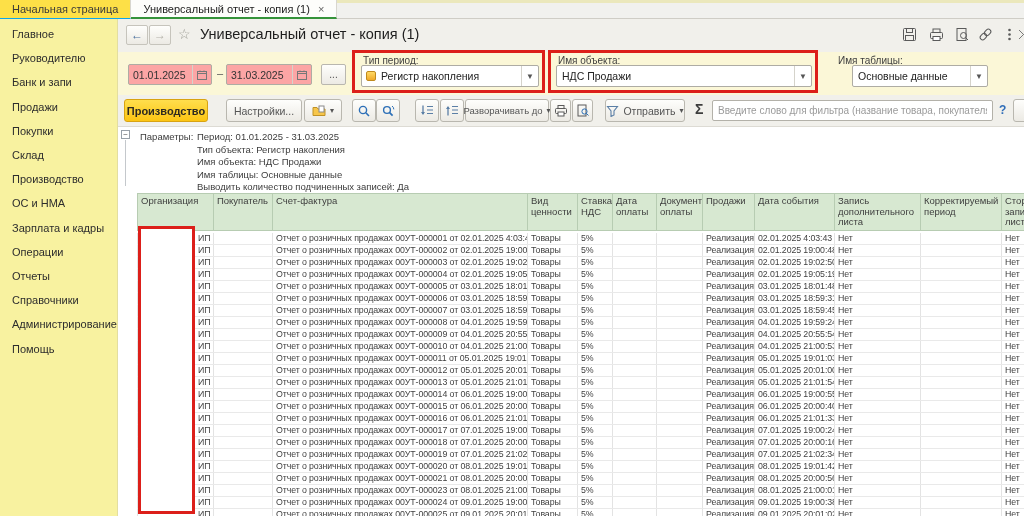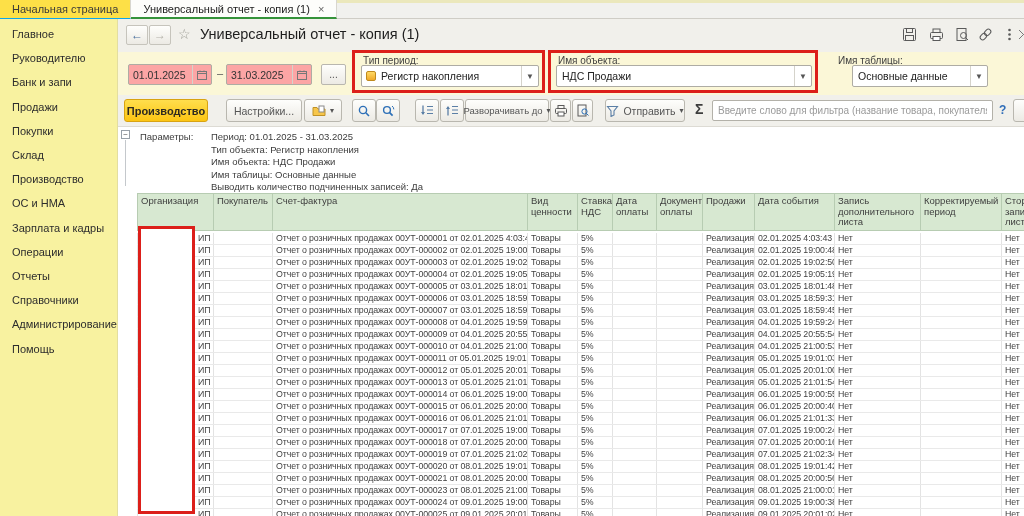--- a/index.html
+++ b/index.html
@@ -68,21 +68,21 @@
   .filter-input::placeholder { color:#9a9a9a; }
   .help-q { position:absolute; top:8px; font-size:12px; font-weight:bold; color:#2f6db8; cursor:pointer; }
 
   
   .report { position:absolute; left:0; top:108px; width:100%; height:389px; background:#fff; overflow:hidden; }
   .collapse-box { position:absolute; left:3px; top:3px; width:9px; height:9px; border:1px solid #98a0a8;
                   background:#fff; font-size:8px; line-height:7px; text-align:center; color:#555; cursor:pointer; }
   .tree-line { position:absolute; left:7px; top:13px; width:1px; height:46px; background:#c4c8cc; }
   .params { position:absolute; left:22px; top:4px; font-size:9.5px; color:#3c3c3c; line-height:12.6px; display:flex; }
   .params .plabel { width:57px; flex:none; }
-  .params .plines div { white-space:nowrap;margin-left:14px; }
+  .params .plines div { white-space:nowrap; }
 
   table.grid { position:absolute; left:19px; top:66px; border-collapse:collapse; table-layout:fixed; width:924px; }
   table.grid th { background:#d7e8d1; border:1px solid #b7ccb2; color:#3e3e3e; font-size:9.5px;
                   font-weight:normal; text-align:left; vertical-align:top; padding:2px 3px; line-height:10.5px;
                   height:32px; white-space:pre-line; overflow:hidden; }
   table.grid td { border-right:1px solid #e3e3e3; border-bottom:1px solid #e9e9e9; font-size:8.8px;
                   color:#3f3f3f; padding:0 3px; height:11px; line-height:11px; white-space:nowrap;
                   overflow:hidden; letter-spacing:-0.1px; }
   table.grid td:first-child { border-left:1px solid #e3e3e3; padding-left:60px; }
   table.grid tr.hgap td { border:none; height:3px; background:#fff; }

